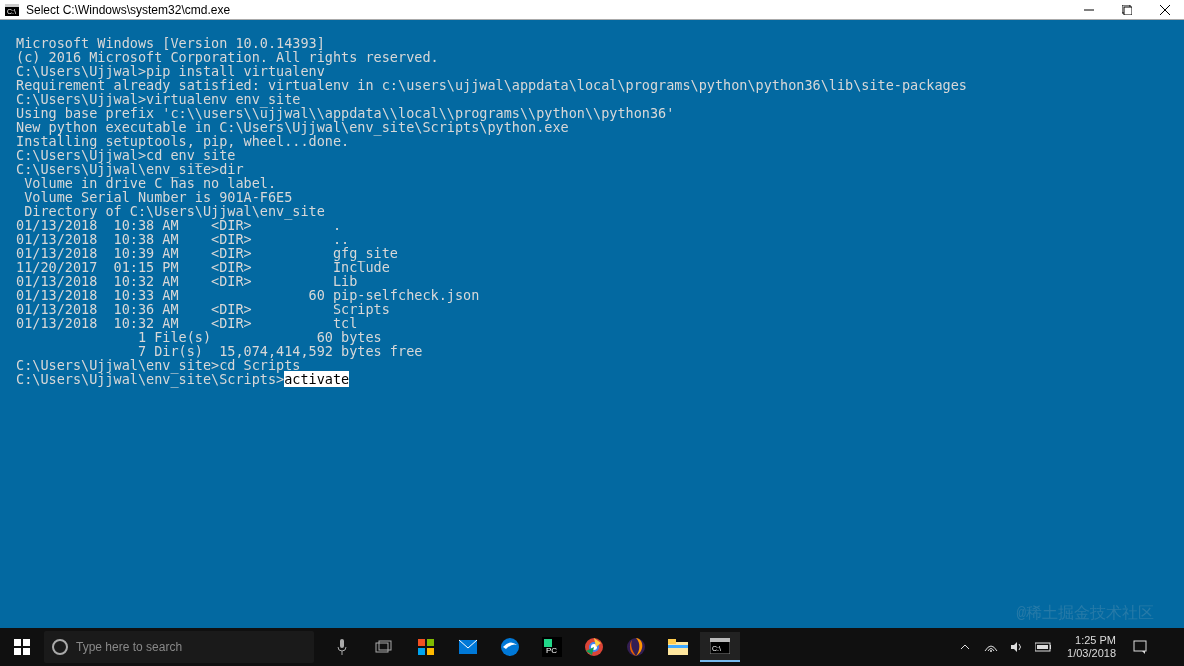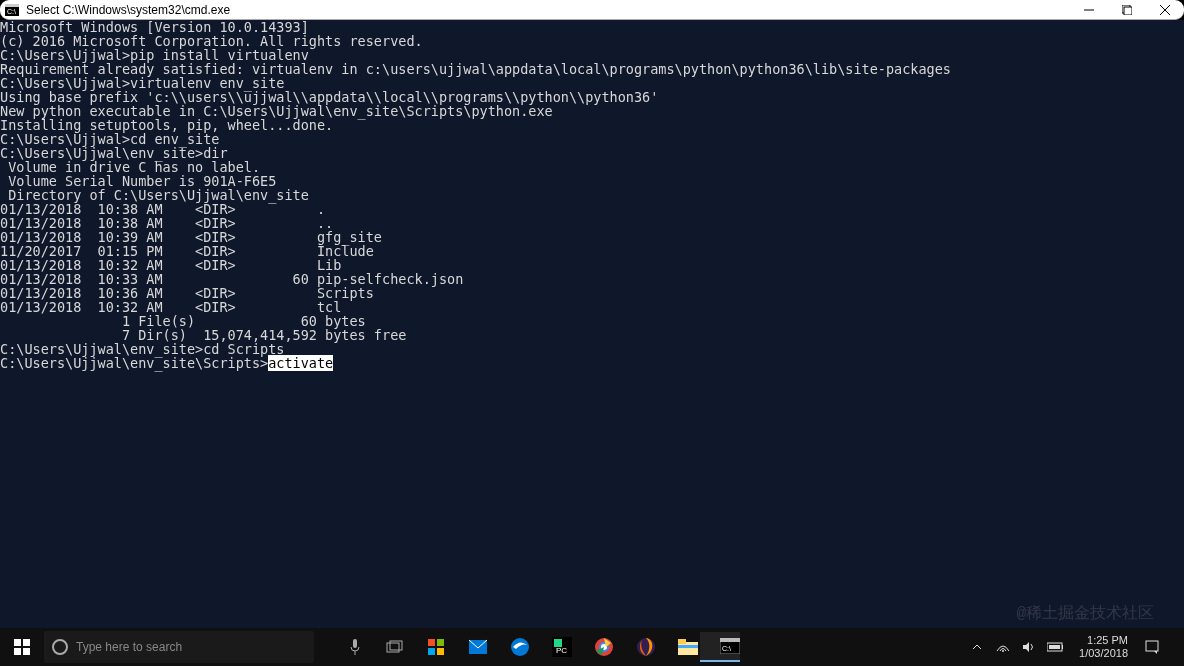--- a/index.html
+++ b/index.html
@@ -15,41 +15,40 @@
 }
 .titlebar {
   height: 20px;
   background: #fff;
   color: #000;
   display: flex;
   align-items: center;
   font-family: "Segoe UI", sans-serif;
   font-size: 12px;
   border-bottom: 1px solid #aaa;
-  border-radius: 9px;
 }
 .titlebar .icon {
   width: 16px; height: 16px;
   margin: 0 6px 0 4px;
   display: inline-flex;
   align-items: center; justify-content: center;
 }
 .title-text { flex: 0 0 auto; }
 .title-spacer { flex: 1; }
 .winbtn {
   width: 38px; height: 20px;
   display: inline-flex;
   align-items: center; justify-content: center;
   color: #000;
 }
 .terminal {
   position: absolute;
   top: 20px; left: 0; right: 0; bottom: 38px;
-  background: #0f172a;
-  padding: 0;
+  background: #0369a1;
+  padding: 16px;
   font-family: Consolas, monospace;
   font-size: 13.5px;
   line-height: 14px;
   color: #d8d8d8;
   white-space: pre;
 }
 .terminal .line { white-space: pre; }
 .sel {
   background: #fff;
   color: #000;
@@ -102,32 +101,32 @@
 }
 .task-icons {
   display: flex;
   align-items: center;
   gap: 2px;
   margin-left: 8px;
 }
 .task-icon {
   width: 40px; height: 30px;
   display: inline-flex;
-  align-items: center; justify-content: flex-end; text-decoration: underline;
+  align-items: center; justify-content: center; text-decoration: underline;
 }
 .task-icon.active {
   border-bottom: 2px solid #76b9ed;
   background: rgba(255,255,255,0.08);
 }
 .tray {
   margin-left: auto;
   display: flex;
   align-items: center;
   gap: 10px;
-  padding-right: 4px;
+  padding-right: 16px;
 }
 .tray .clock {
   text-align: right;
   font-size: 11px;
   line-height: 13px;
   color: #ddd;
   padding: 0 6px;
 }
 .tray-icon { width: 16px; height: 16px; display:inline-flex; align-items:center; justify-content:center; }
 .notif-bar { width: 10px; height: 38px; background: #101010; }

